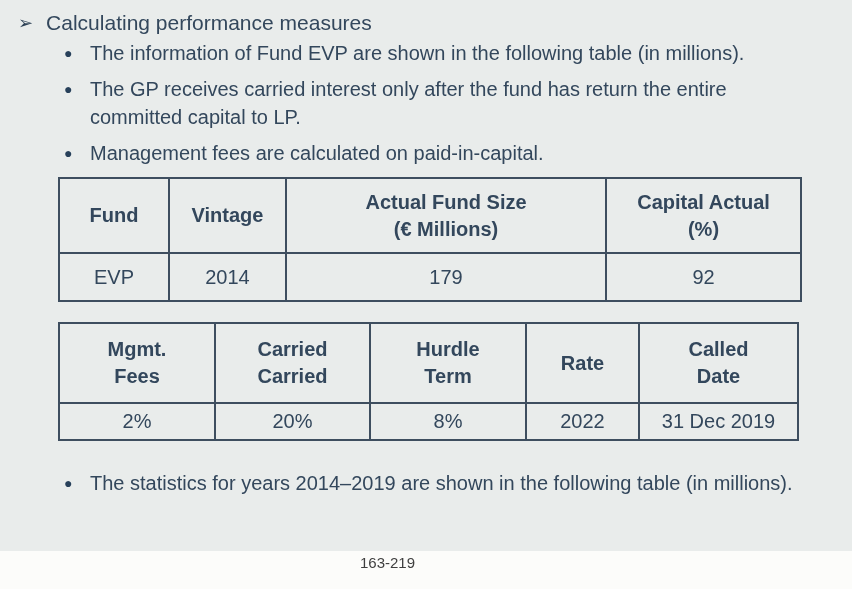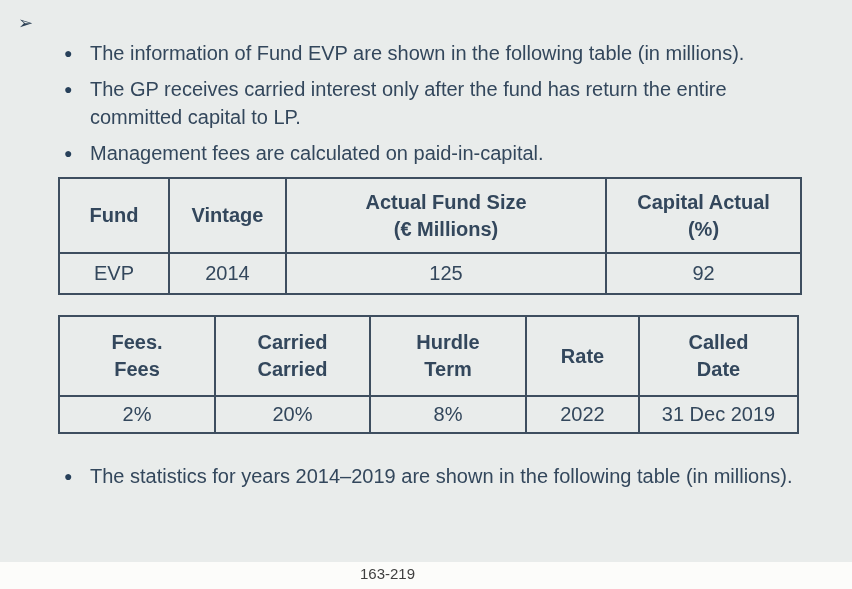--- a/index.html
+++ b/index.html
@@ -50,42 +50,43 @@
   table.t2 { margin-top: 20px; }
   table.t th, table.t td {
     border: 2px solid #3e4e5f;
     text-align: center;
     vertical-align: middle;
     font-size: 20px;
     overflow: hidden;
   }
   table.t th { font-weight: bold; line-height: 27px; }
   table.t1 th { height: 75px; }
-  table.t1 td { height: 41px; }
+  table.t1 td { height: 48px; }
   table.t2 th { height: 80px; }
   table.t2 td { height: 37px; }
   .bullet-last { margin-top: 28px; }
   .footer {
     position: absolute; left: 0; bottom: 0;
-    width: 852px; height: 27px;
+    width: 852px; height: 38px;
     background: #fcfcfa;
   }
   .page-label {
     position: absolute; left: 360px; top: 2px;
     font-size: 15px; line-height: 20px;
     color: #3f3f3f;
   }
 </style>
 </head>
 <body>
 
 <div class="slide">
 
   <div class="title-row">
     <span class="arrow">➢</span>
+    <span>Calculating performance measures</span>
   </div>
 
   <div class="bullets">
     <div class="bullet-item">
       <span class="dot">●</span>
       <span class="bullet-text">The information of Fund EVP are shown in the following table (in millions).</span>
     </div>
     <div class="bullet-item">
       <span class="dot">●</span>
       <span class="bullet-text">The GP receives carried interest only after the fund has return the entire committed capital to LP.</span>
@@ -120,38 +121,38 @@
         <th>
           <div>Capital Actual</div>
           <div>(%)</div>
         </th>
       </tr>
     </thead>
     <tbody>
       <tr>
         <td>EVP</td>
         <td>2014</td>
-        <td>125</td>
+        <td>179</td>
         <td>92</td>
       </tr>
     </tbody>
   </table>
 
   <table class="t t2">
     <colgroup>
       <col style="width:156px">
         <col style="width:155px">
         <col style="width:156px">
         <col style="width:113px">
         <col style="width:159px">
     </colgroup>
     <thead>
       <tr>
         <th>
-          <div>Fees.</div>
+          <div>Mgmt.</div>
           <div>Fees</div>
         </th>
         <th>
           <div>Carried</div>
           <div>Carried</div>
         </th>
         <th>
           <div>Hurdle</div>
           <div>Term</div>
         </th>

